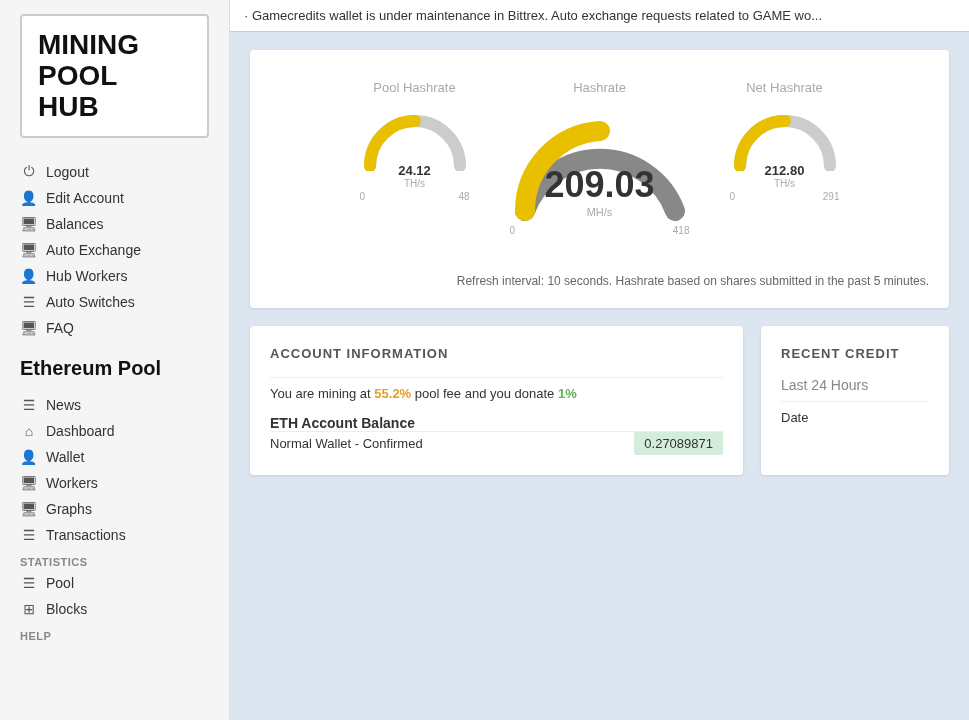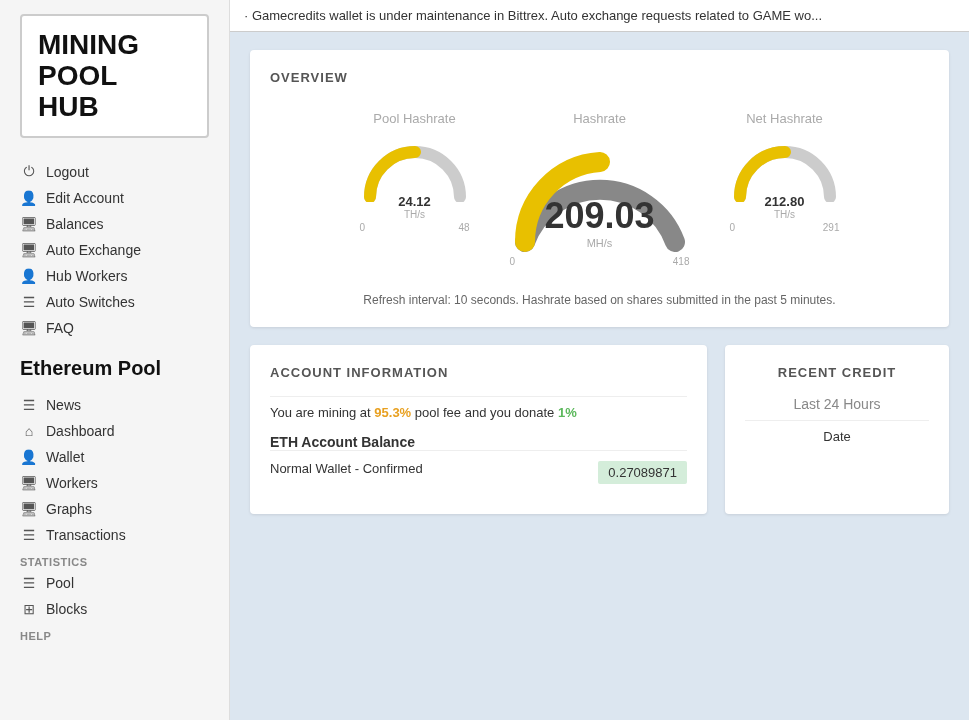--- a/index.html
+++ b/index.html
@@ -182,59 +182,59 @@
     }
     .big-gauge-unit {
       font-size: 11px;
       color: #aaa;
       display: block;
     }
 
     .refresh-note {
       font-size: 12px;
       color: #666;
-      margin-top: 16px;
-      text-align: center;
+      margin-top: 28px;
+      text-align: right;
     }
 
     
     .bottom-row {
       display: flex;
       gap: 18px;
     }
 
     .account-card {
       flex: 1;
     }
 
     .recent-card {
-      width: 224px;
+      width: 188px;
       min-width: 160px;
-      text-align: center;
     }
 
     .info-row {
       font-size: 13px;
       color: #333;
       margin-bottom: 14px;
     }
     .highlight-orange { color: #e8a020; font-weight: bold; }
     .highlight-green { color: #5cb85c; font-weight: bold; }
 
     .balance-section-title {
       font-size: 14px;
       font-weight: bold;
       color: #333;
     }
 
     .balance-row {
       display: flex;
       justify-content: space-between;
+      align-items: center;
       border-top: 1px solid #eee;
-      padding: 10px 0;
+      padding: 0 0;
     }
 
     .balance-label {
       font-size: 13px;
       color: #333;
     }
 
     .balance-value {
       background: #d4edda;
       padding: 4px 10px;
@@ -354,21 +354,20 @@
 </div>
 
 <div id="main">
   <div class="ticker-bar">
     <span>· Gamecredits wallet is under maintenance in Bittrex. Auto exchange requests related to GAME wo...</span>
   </div>
 
   <div class="content-area">
 
     <div class="card">
-      <div class="card-title">OVERVIEW</div>
 
       <div class="overview-gauges">
 
         <div class="gauge-container">
           <div class="gauge-label-top">Pool Hashrate</div>
           <div class="gauge-wrapper">
             <svg class="gauge-svg" width="110" height="70" viewBox="0 0 110 70">
 
               <path d="M 10 65 A 45 45 0 0 1 100 65" fill="none" stroke="#ccc" stroke-width="12" stroke-linecap="round"></path>
 
@@ -427,21 +426,21 @@
 
       <div class="refresh-note">Refresh interval: 10 seconds. Hashrate based on shares submitted in the past 5 minutes.</div>
     </div>
 
     <div class="bottom-row">
 
       <div class="card account-card">
         <div class="card-title">ACCOUNT INFORMATION</div>
         <hr class="divider">
         <div class="info-row">
-          You are mining at <span class="highlight-orange">95.3%</span> pool fee and you donate <span class="highlight-green">1%</span>
+          You are mining at <span class="highlight-orange">55.2%</span> pool fee and you donate <span class="highlight-green">1%</span>
         </div>
         <div class="balance-section-title">ETH Account Balance</div>
         <div class="balance-row">
           <span class="balance-label">Normal Wallet - Confirmed</span>
           <span class="balance-value">0.27089871</span>
         </div>
       </div>
 
       <div class="card recent-card">
         <div class="card-title">RECENT CREDIT</div>

